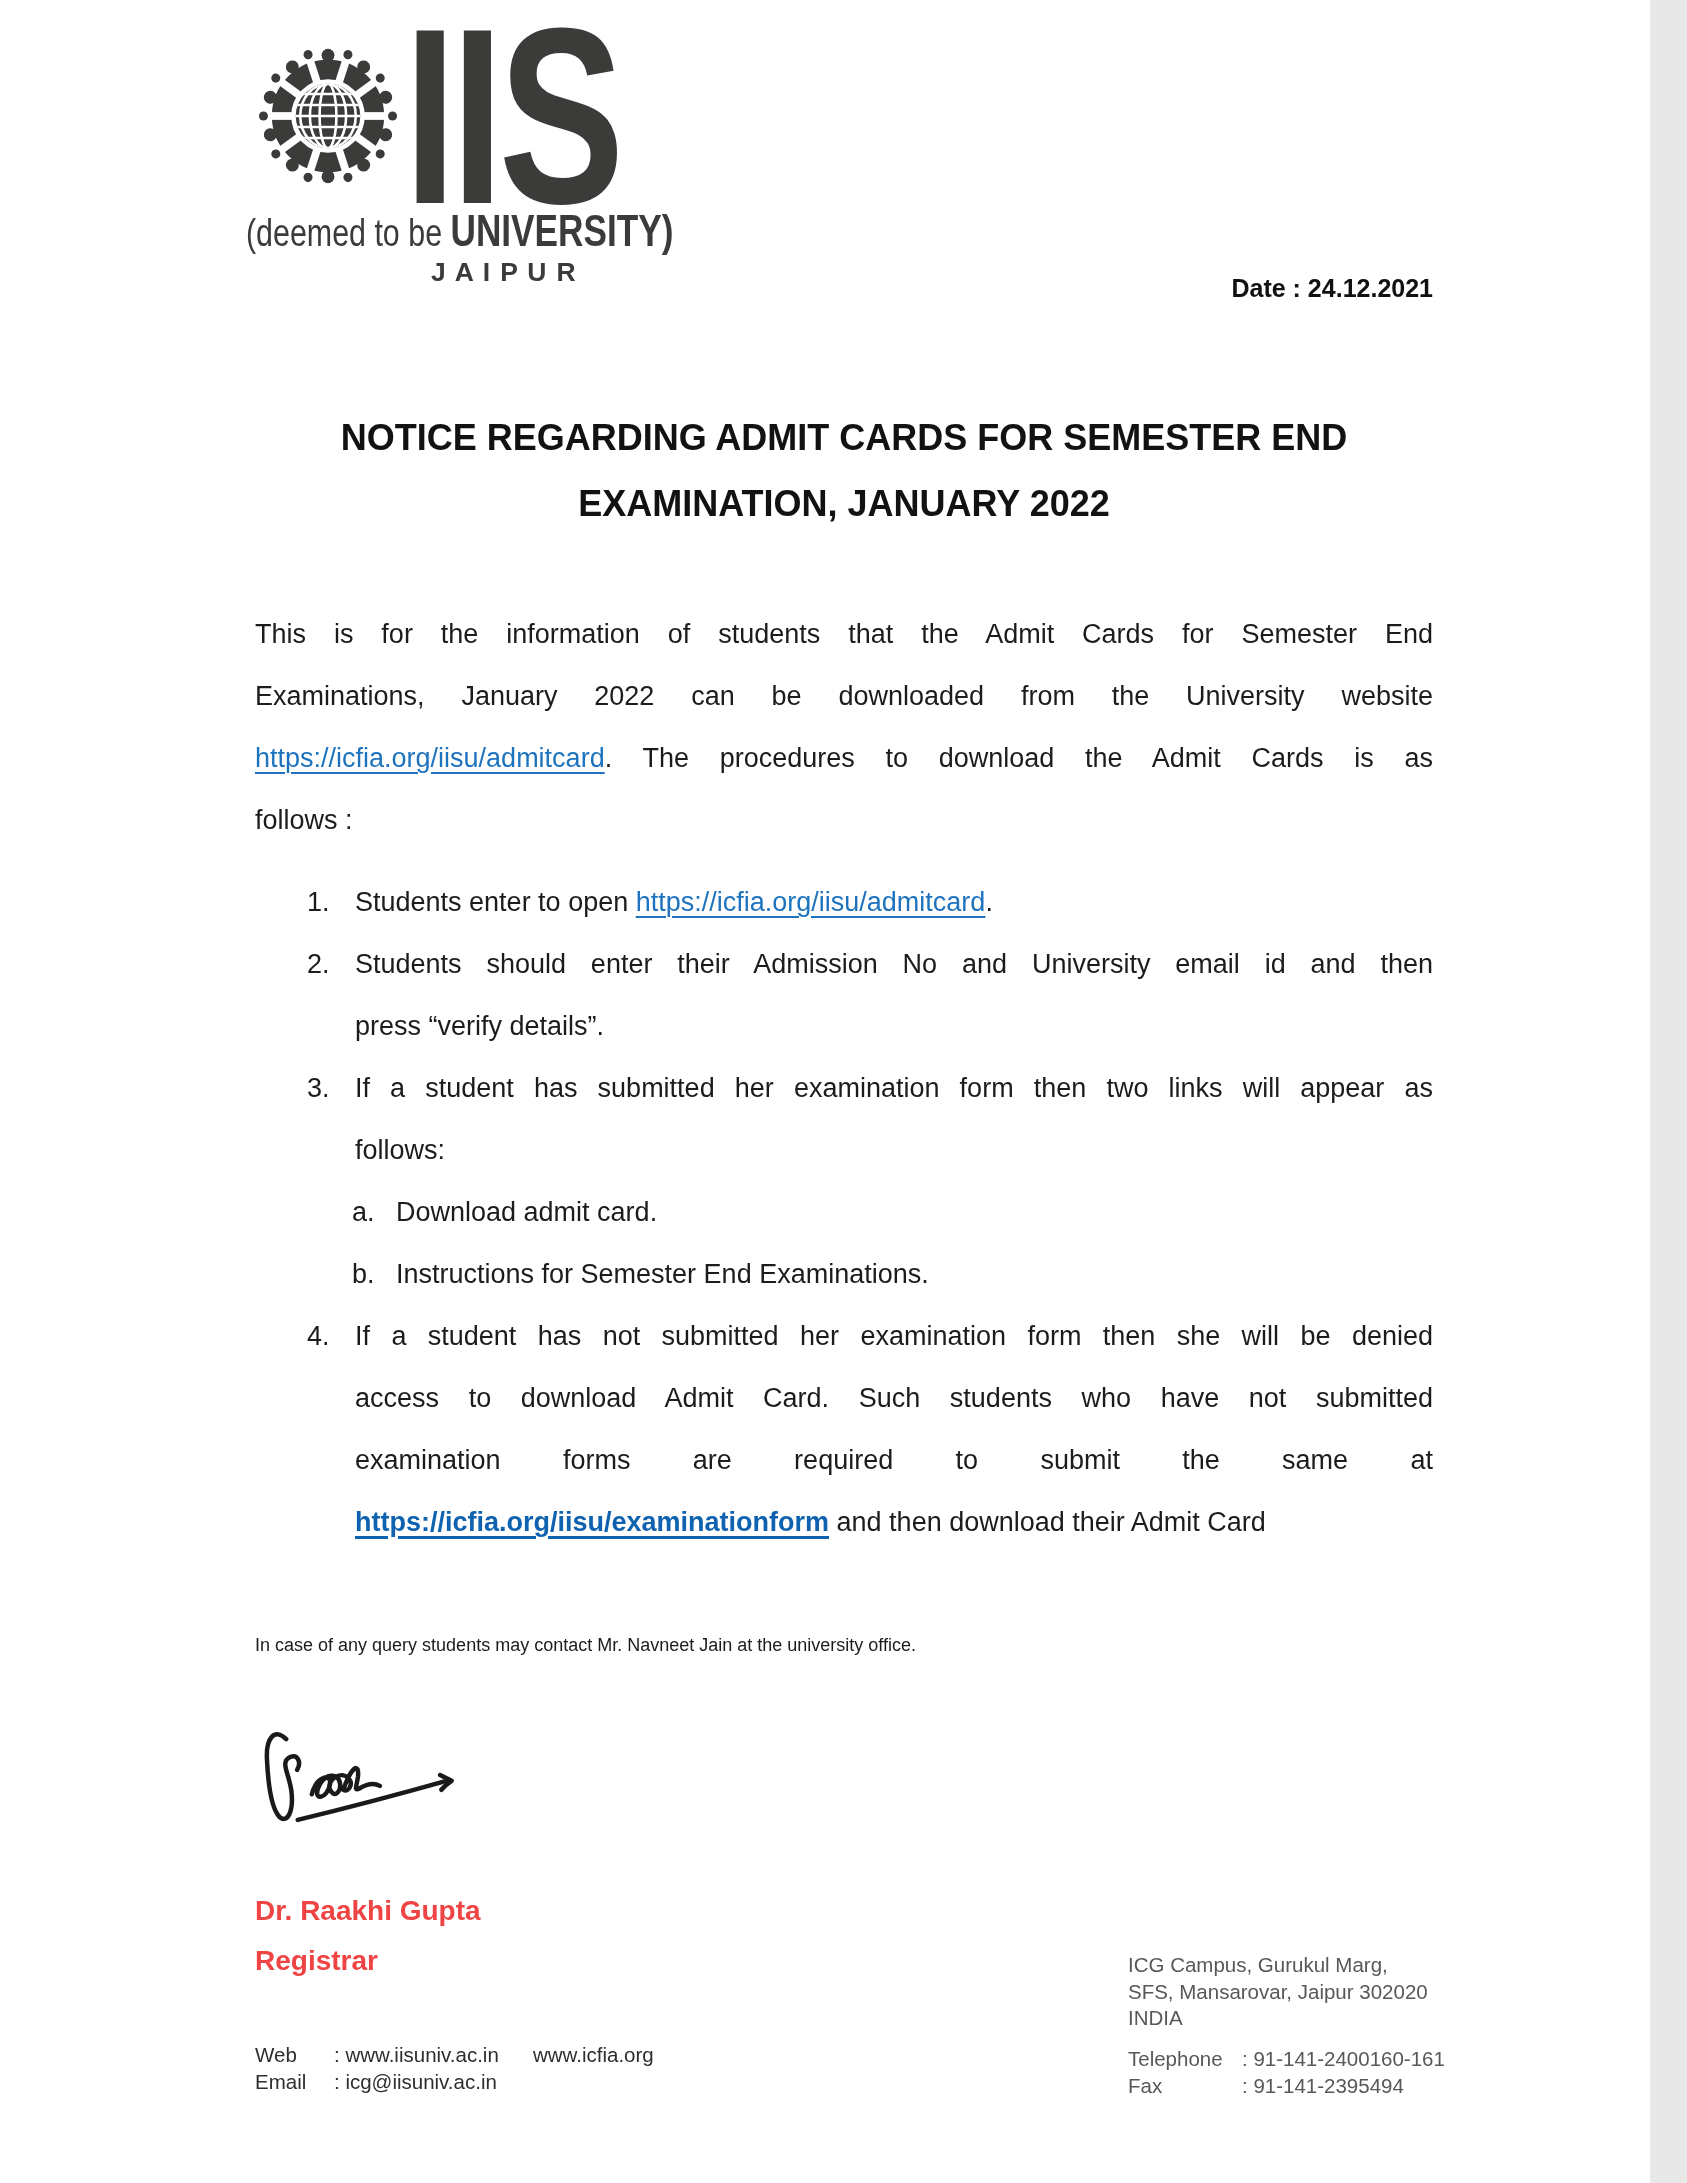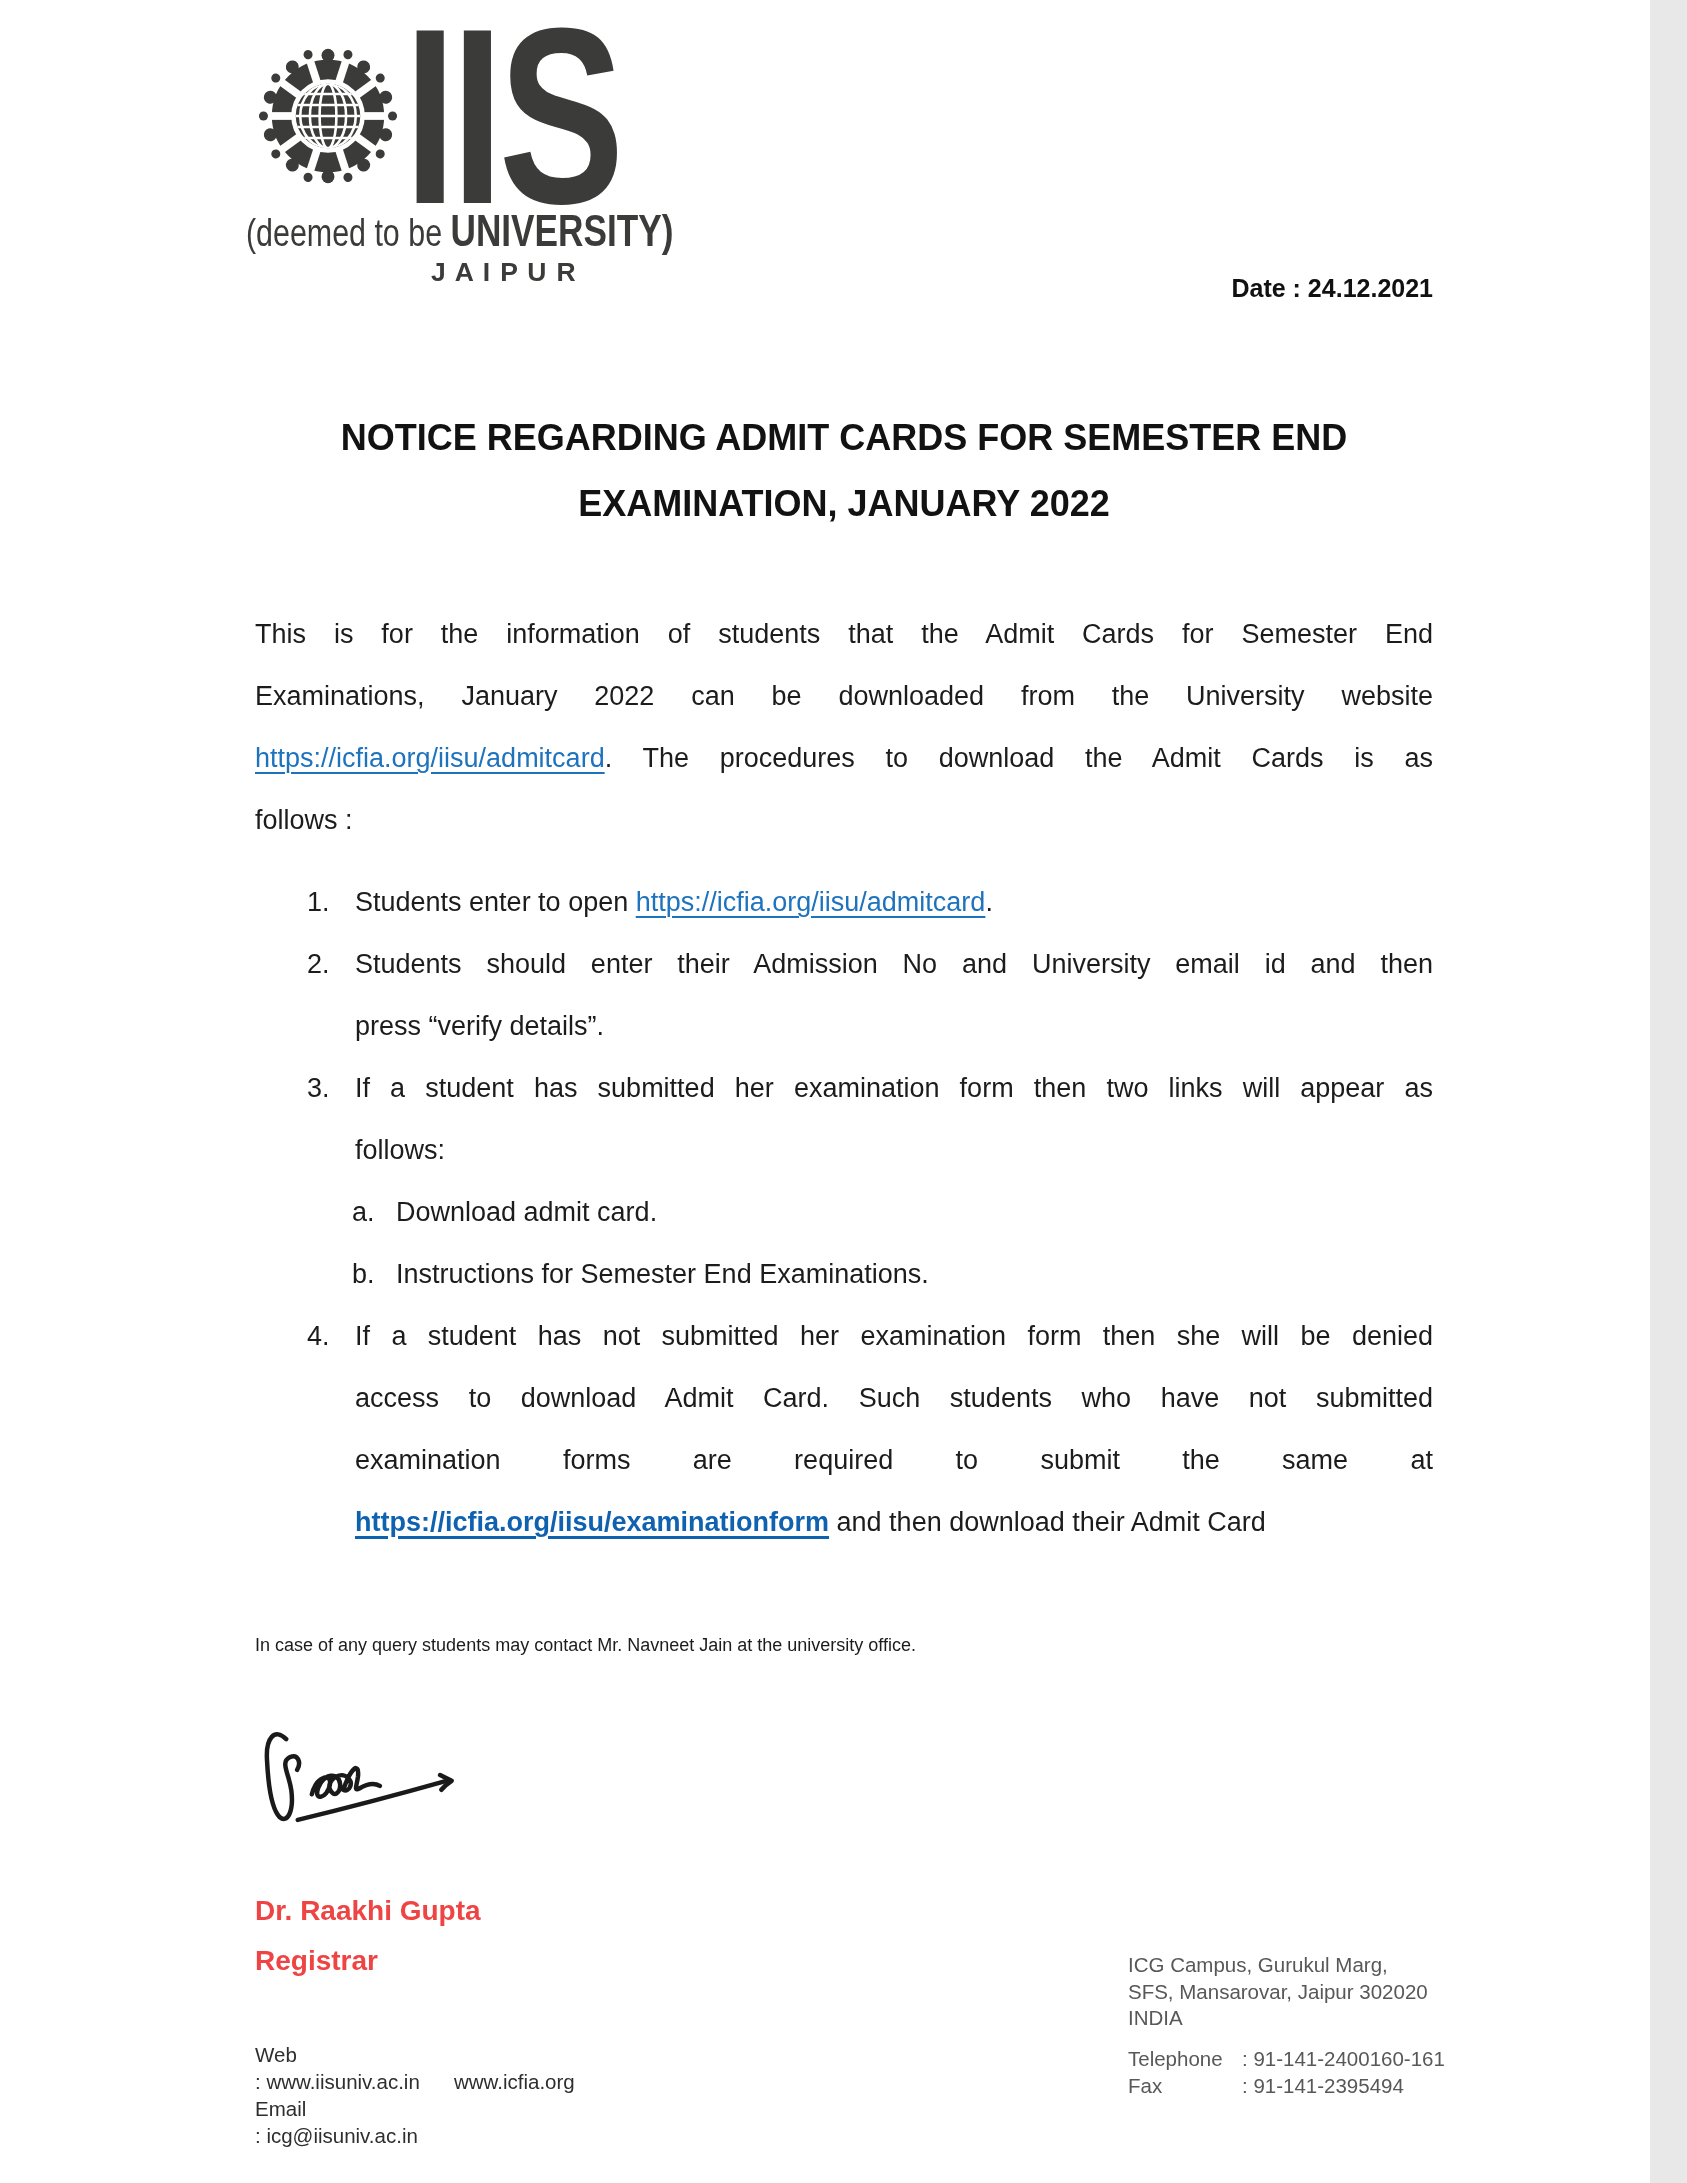--- a/index.html
+++ b/index.html
@@ -68,21 +68,21 @@
   .signature { position:absolute; left:258px; top:1718px; }
   .signer {
     position:absolute; left:255px; top:1886px;
     font-size:28px; font-weight:bold; line-height:50px; color:#ef4444;
   }
   
   .footer-left {
     position:absolute; left:255px; top:2041px;
     font-size:20.5px; line-height:27px; color:#2e2e2e;
   }
-  .footer-left .row { display:flex;flex-direction:column; }
+  .footer-left .row { display:flex; }
   .footer-left .flabel { flex:none; width:79px; }
   .footer-left .fval { white-space:pre; }
   .footer-right {
     position:absolute; left:1128px; top:1952px;
     font-size:20.5px; line-height:26.5px; color:#58585A;
   }
   .footer-right .spacer { height:14.6px; }
   .footer-right .row { display:flex; }
   .footer-right .plabel { flex:none; width:114px; }
   .footer-right .pval { white-space:pre; }

